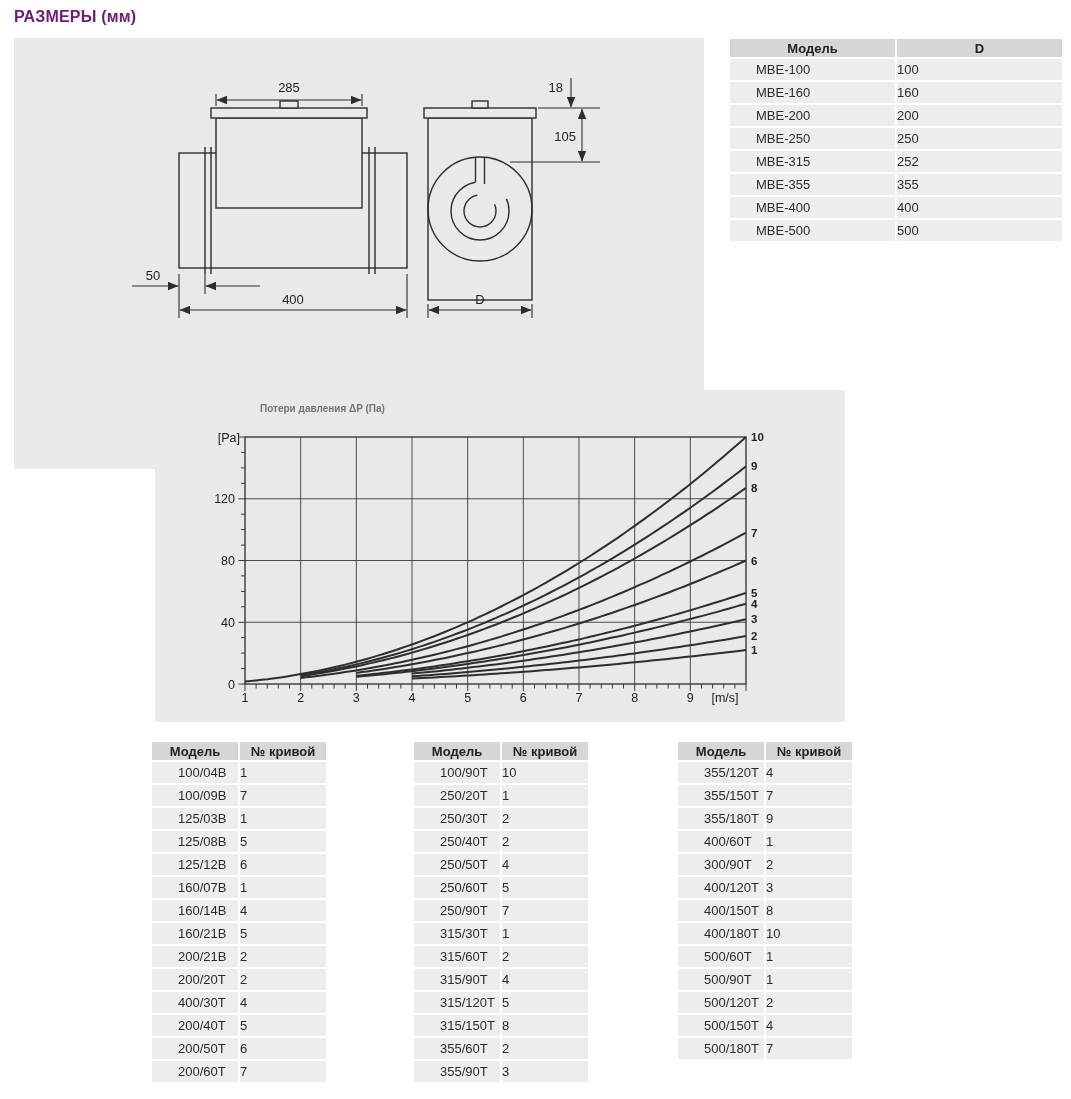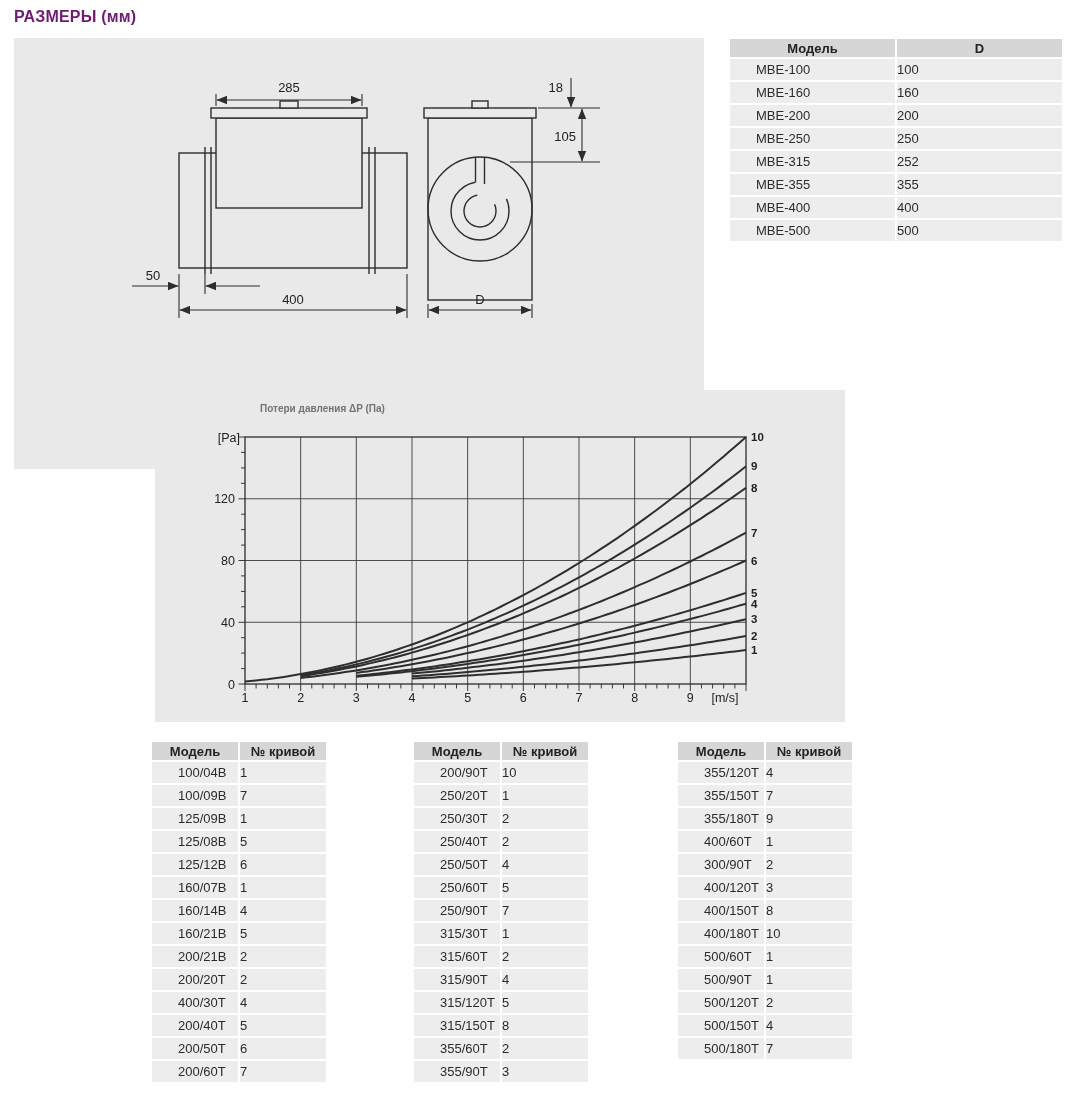--- a/index.html
+++ b/index.html
@@ -294,21 +294,21 @@
     <tbody>
       <tr>
         <td class="c0">100/04B</td>
         <td class="c1">1</td>
       </tr>
       <tr>
         <td class="c0">100/09B</td>
         <td class="c1">7</td>
       </tr>
       <tr>
-        <td class="c0">125/09B</td>
+        <td class="c0">125/03B</td>
         <td class="c1">1</td>
       </tr>
       <tr>
         <td class="c0">125/08B</td>
         <td class="c1">5</td>
       </tr>
       <tr>
         <td class="c0">125/12B</td>
         <td class="c1">6</td>
       </tr>
@@ -356,21 +356,21 @@
       <col>
     </colgroup>
     <thead>
       <tr>
         <th>Модель</th>
         <th>№ кривой</th>
       </tr>
     </thead>
     <tbody>
       <tr>
-        <td class="c0">200/90T</td>
+        <td class="c0">100/90T</td>
         <td class="c1">10</td>
       </tr>
       <tr>
         <td class="c0">250/20T</td>
         <td class="c1">1</td>
       </tr>
       <tr>
         <td class="c0">250/30T</td>
         <td class="c1">2</td>
       </tr>

